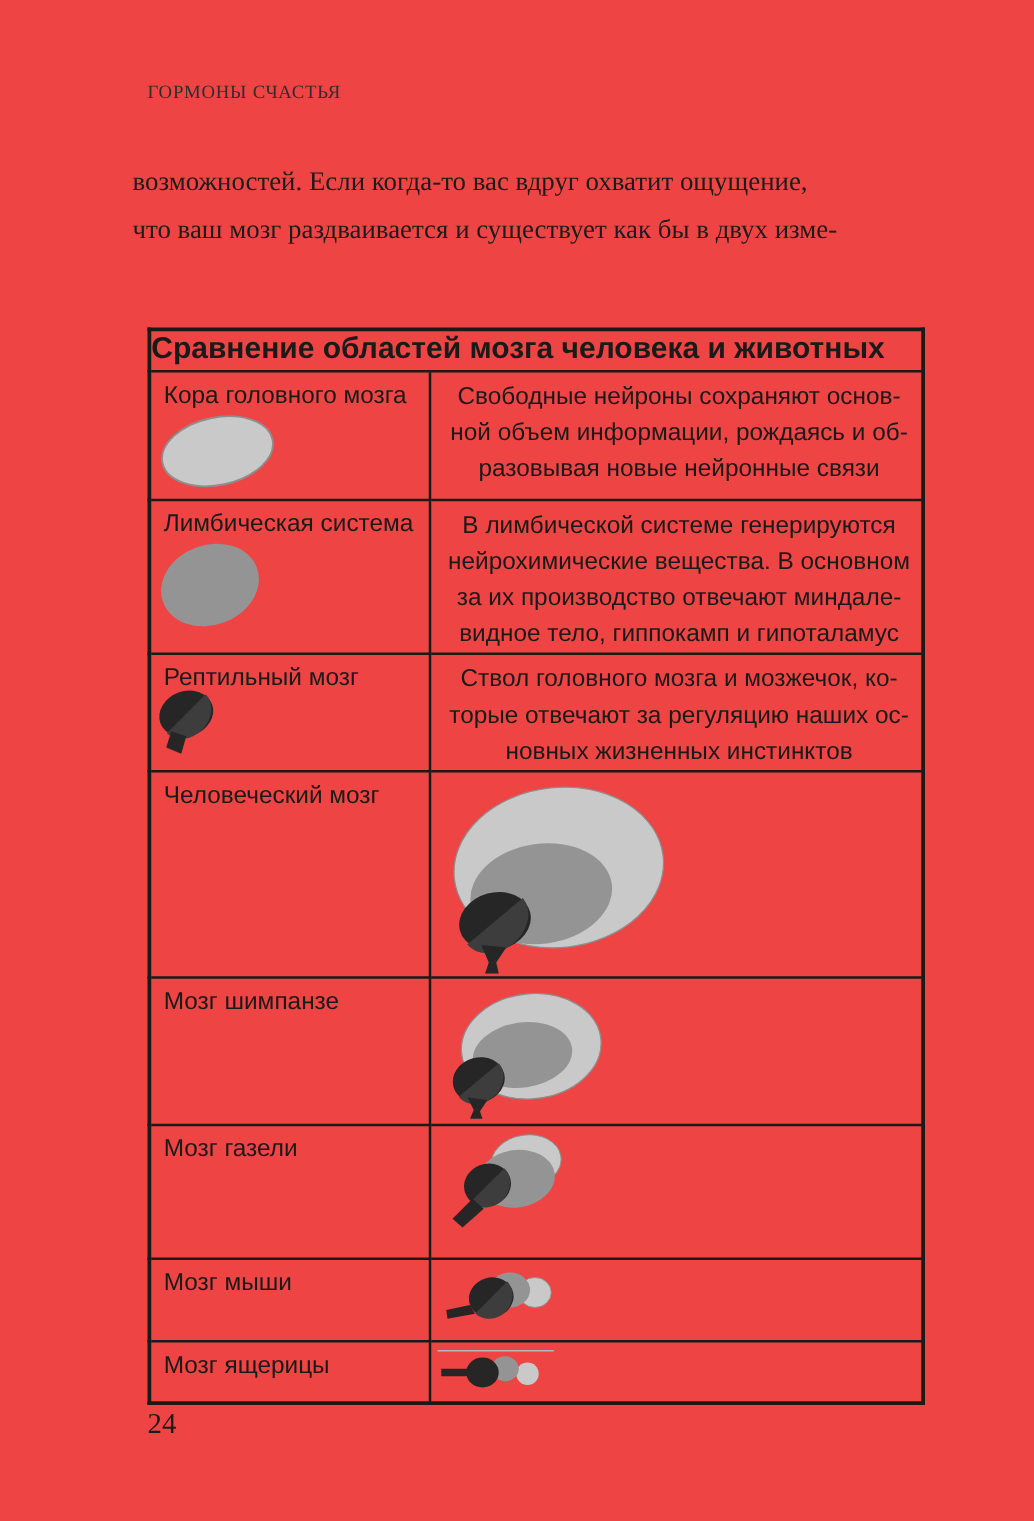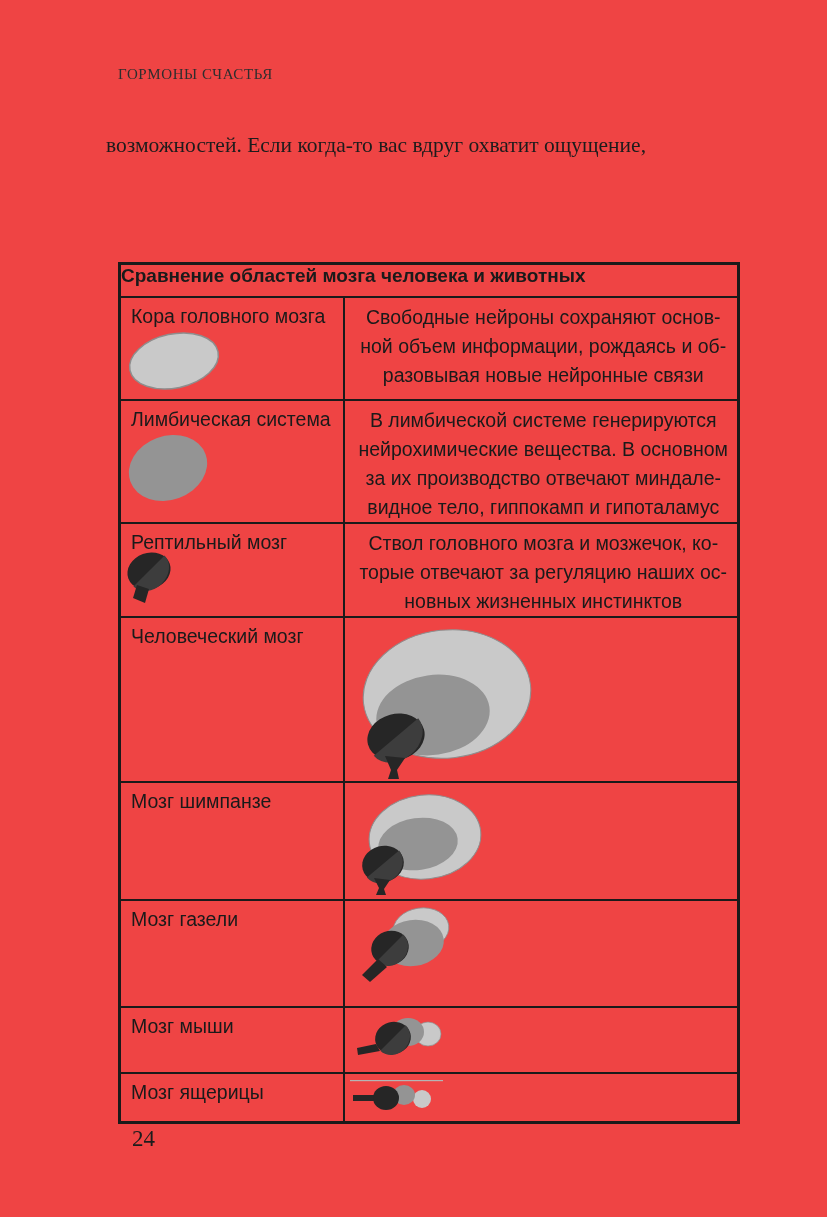--- a/index.html
+++ b/index.html
@@ -42,21 +42,21 @@
     color: #1a1a1a;
   }
   table.brain-table th, table.brain-table td {
     border: 2px solid #1a1a1a;
     vertical-align: top;
     padding: 0;
   }
   table.brain-table { border: 3px solid #1a1a1a; }
   th.table-title {
     height: 31px;
-    font-size: 19px;
+    font-size: 24px;
     font-weight: bold;
     text-align: left;
     padding: 3px 0 0 10px;
     vertical-align: middle;
   }
   td.label-cell { position: relative; }
   .cell-label {
     font-size: 19.5px;
     line-height: 24px;
     padding: 6px 6px 0 10px;
@@ -68,36 +68,37 @@
     font-size: 19.5px;
     line-height: 29px;
     padding: 5px 6px 0 11px;
   }
   .desc .line { white-space: nowrap; text-align: center; }
   td.illus-cell { padding: 0; }
   td.illus-cell svg { display: block; }
 
   .page-number {
     position: absolute;
-    left: 132px;
+    left: 118px;
     top: 1126px;
     font-family: "Liberation Serif", serif;
     font-size: 23px;
     color: #1c1c1c;
   }
 </style>
 </head>
 <body>
 
 <div class="page">
 
   <div class="running-header">ГОРМОНЫ СЧАСТЬЯ</div>
 
   <div class="body-paragraph">
     <div class="line">возможностей. Если когда-то вас вдруг охватит ощущение,</div>
+    <div class="line">что ваш мозг раздваивается и существует как бы в двух изме-</div>
   </div>
 
   <table class="brain-table">
     <colgroup>
         <col style="width:224px">
         <col style="width:395px">
       </colgroup>
 
     <tbody>
         <tr>

